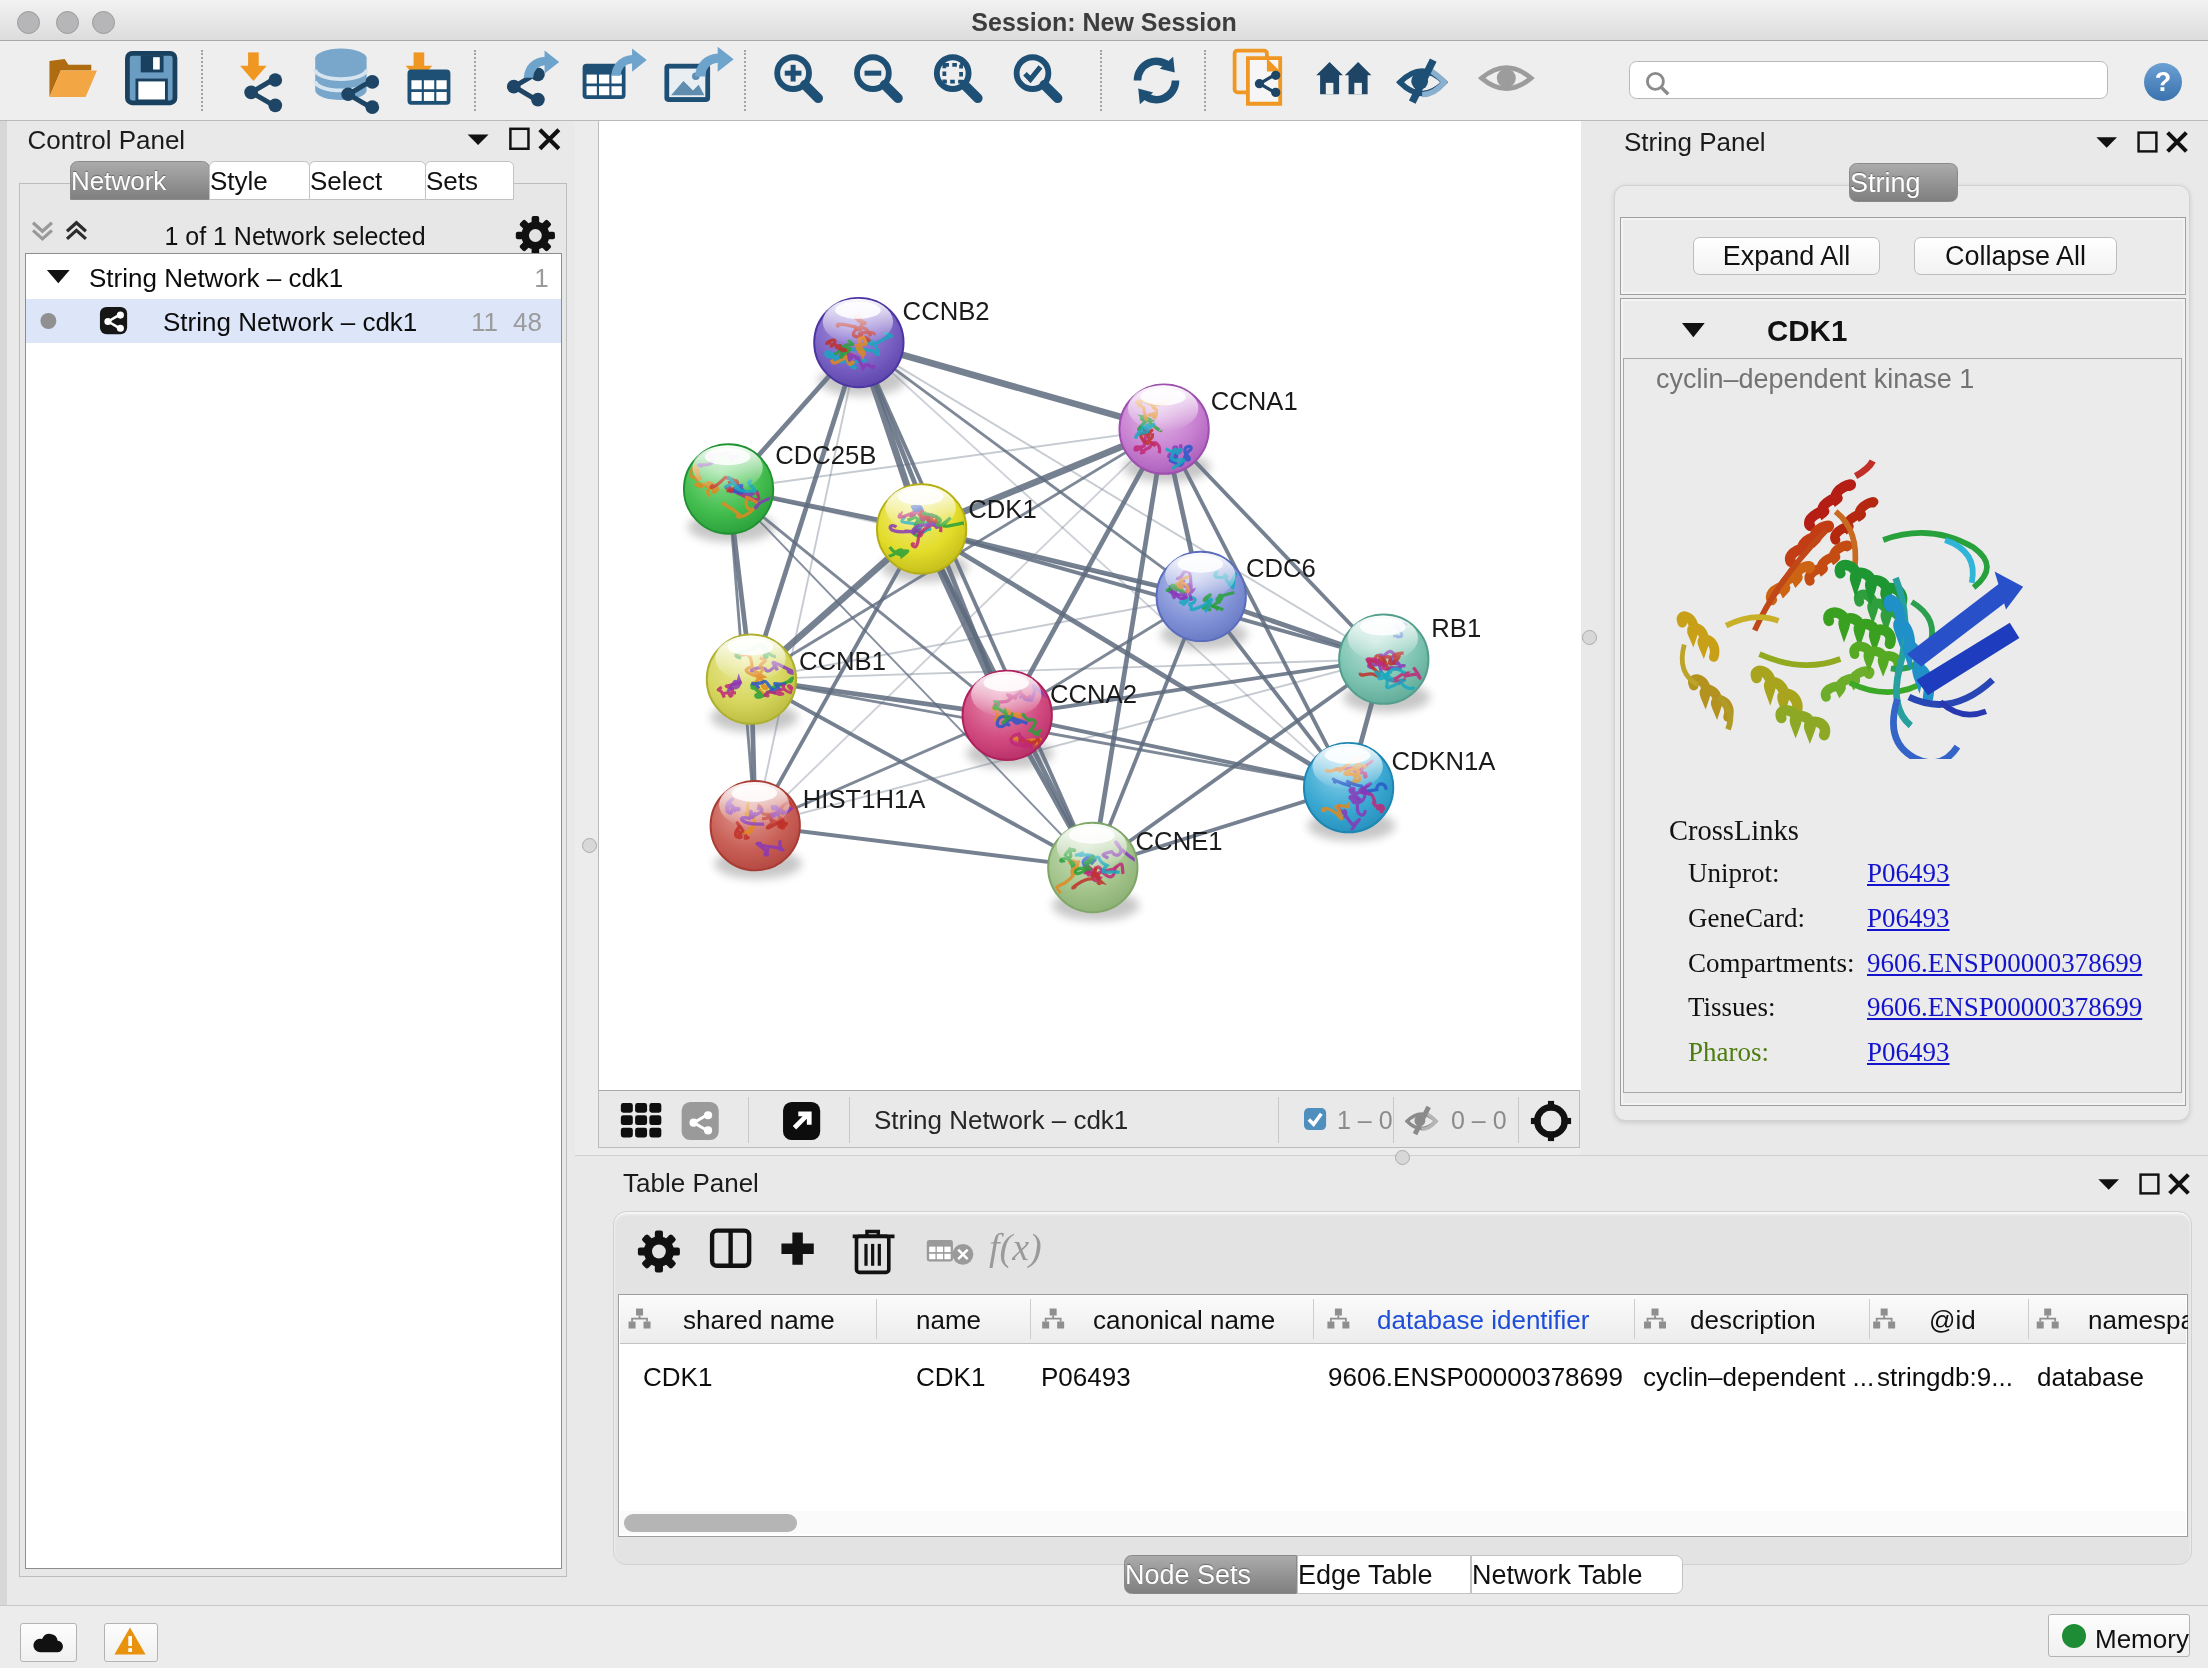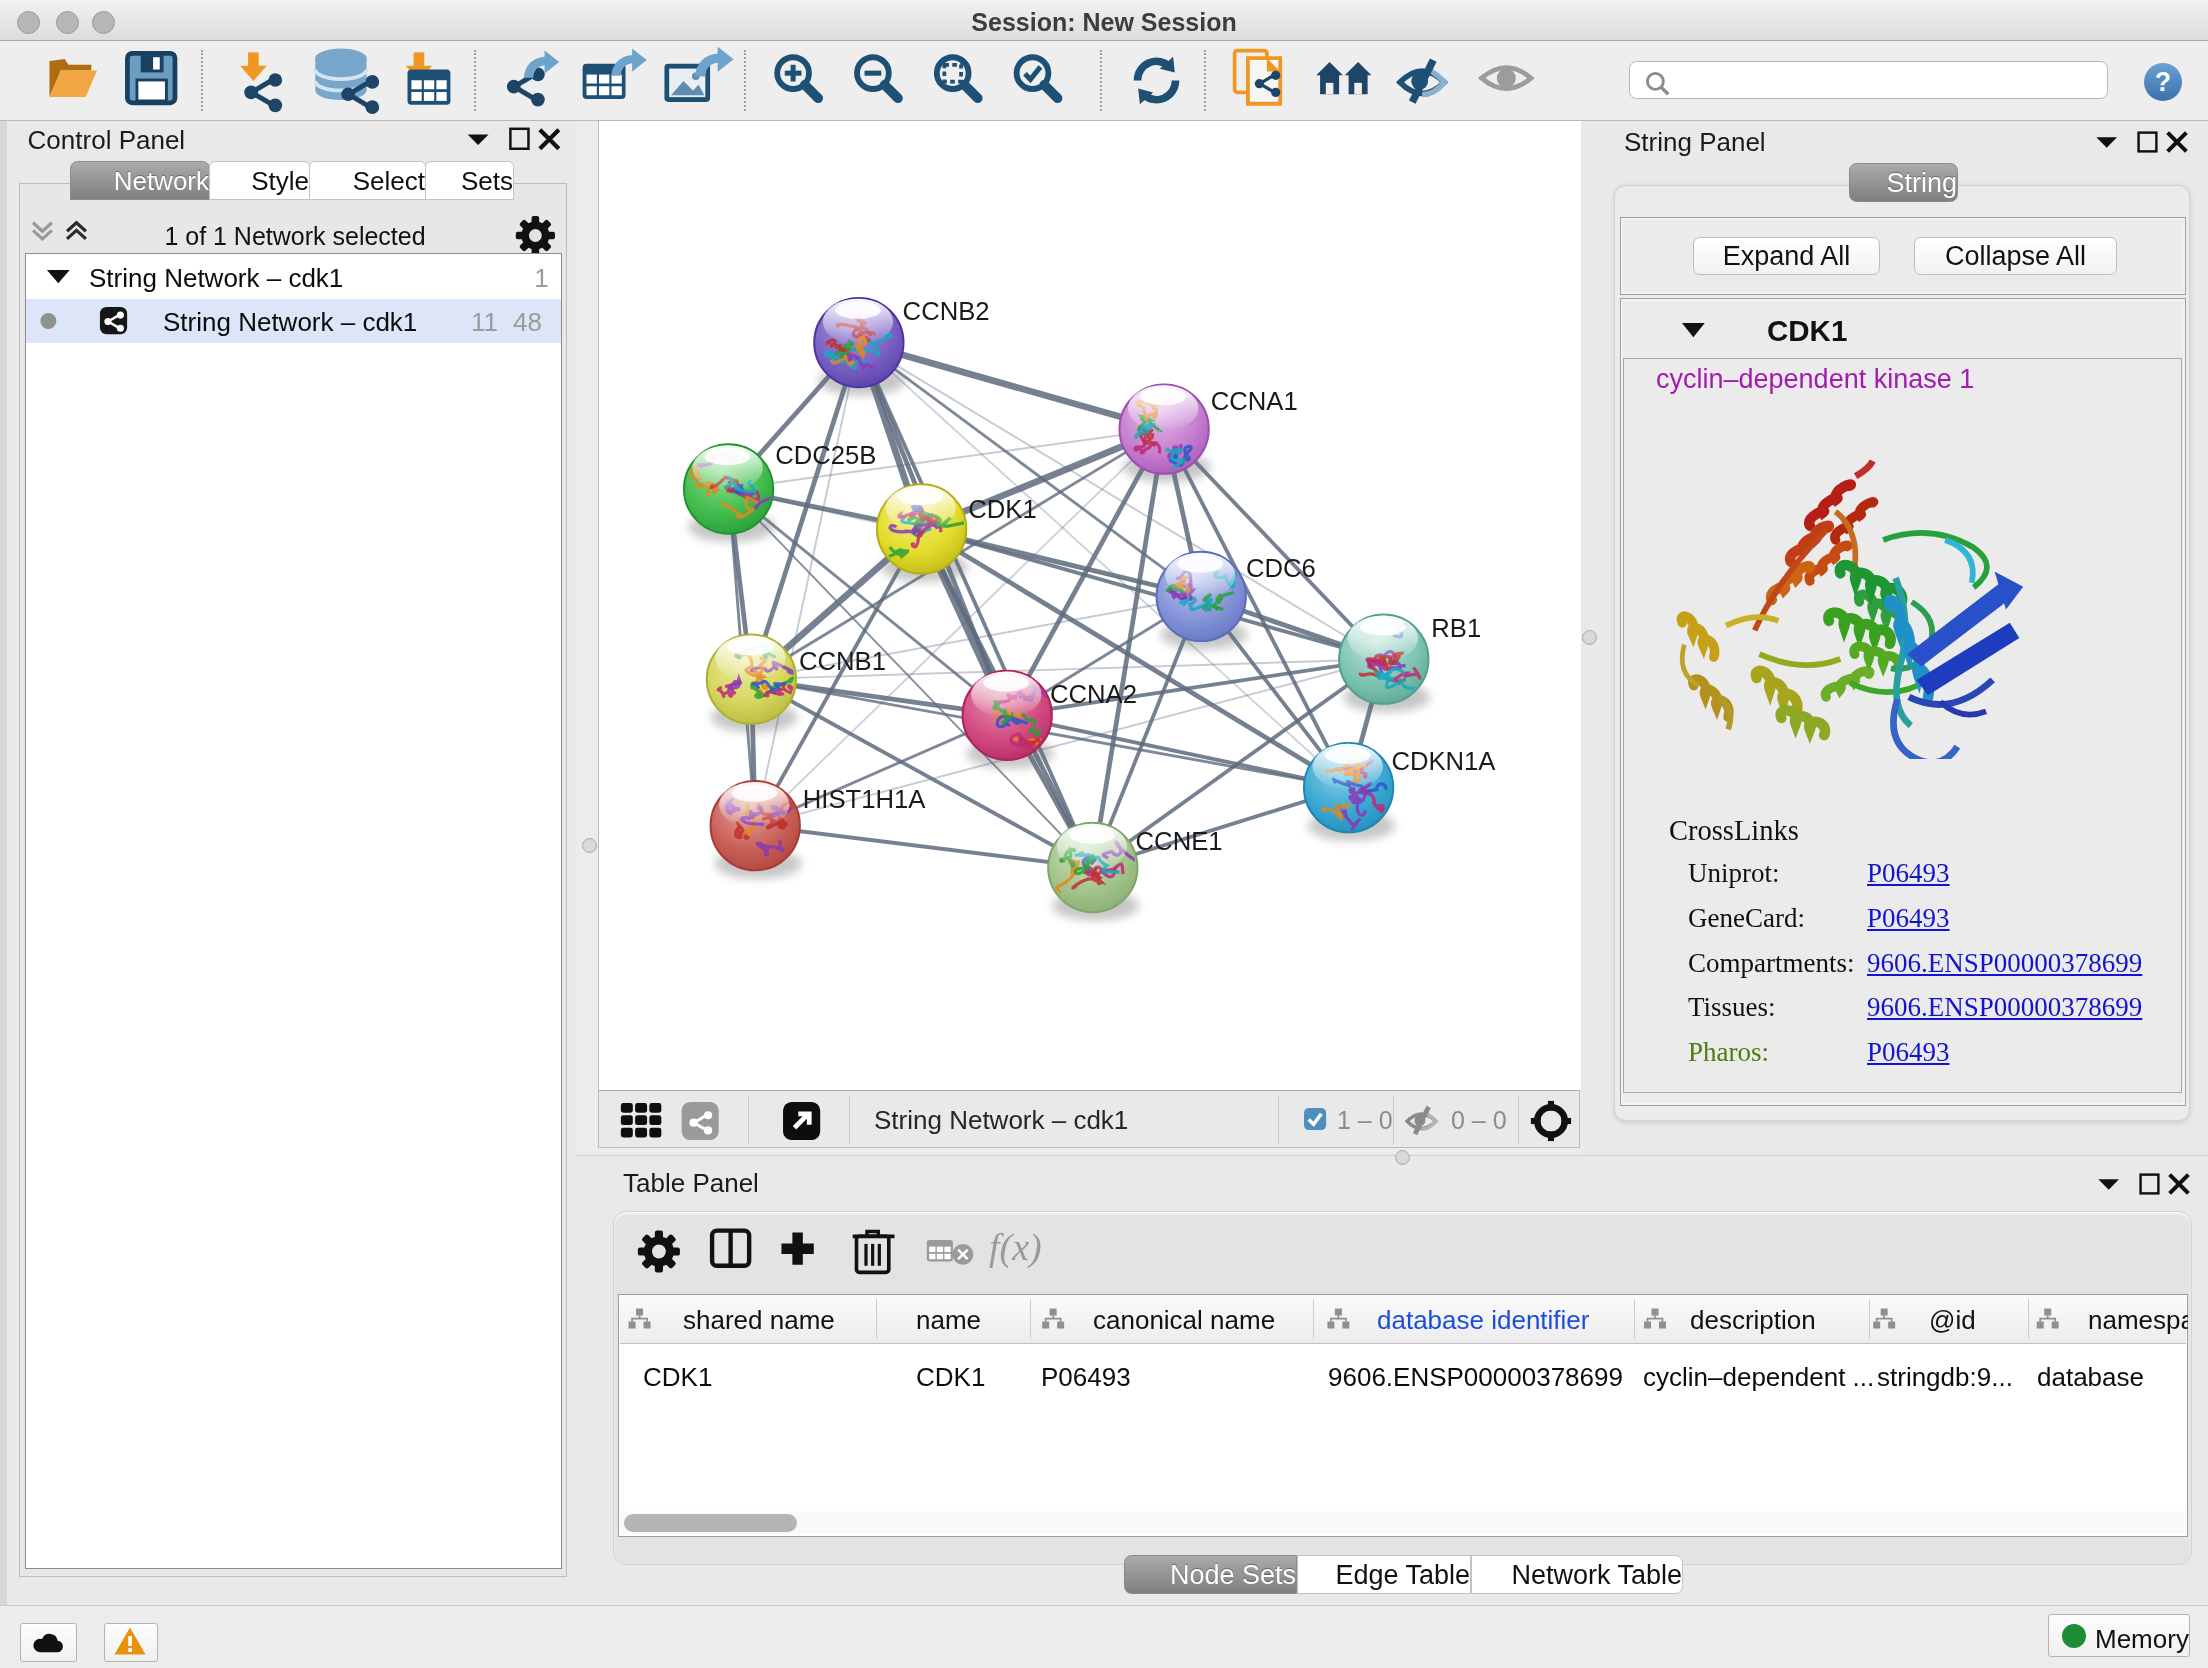--- a/index.html
+++ b/index.html
@@ -5,21 +5,21 @@
  font-family:"Liberation Sans", sans-serif;background:#ececec;}
 .abs{position:absolute;}
 .titlebar{left:0;top:0;width:2208px;height:40px;
  background:linear-gradient(#f2f2f2,#dcdcdc);border-bottom:1px solid #a9a9a9;}
 .tl{width:21px;height:21px;border-radius:50%;background:#b6b6b8;border:1px solid #9b9b9d;top:10.5px;}
 .title{top:7.6px;left:0;width:2208px;text-align:center;font-size:25px;font-weight:bold;color:#3d3d3d;}
 .toolbar{left:0;top:41px;width:2208px;height:79px;background:#eeeeee;border-bottom:1px solid #b9b9b9;}
 .tdiv{top:8.6px;width:0px;height:61px;border-left:2.9px dotted #a3a3a3;}
 .searchbox{left:1629px;top:20px;width:477px;height:36px;background:#fff;border:1.9px solid #b9b9b9;border-radius:7.6px;}
 .ptitle{font-size:26px;color:#1b1b1b;}
-.tab{position:absolute;font-size:26px;text-align:right;border:1px solid #c2c2c2;background:#fff;color:#111;}
+.tab{position:absolute;font-size:26px;text-align:left;border:1px solid #c2c2c2;background:#fff;color:#111;}
 .tabsel{background:linear-gradient(#ababab,#7f7f7f);color:#fff;border:1px solid #8a8a8a;text-shadow:0 -1px 1px rgba(0,0,0,.35);}
 .netview{left:598px;top:121px;width:982px;height:969px;background:#ffffff;border-left:1px solid #bcbcbc;border-right:1px solid #bcbcbc;}
 .nettb{left:598px;top:1090px;width:982px;height:58px;background:#e9e9e9;border-left:1px solid #bcbcbc;border-right:1px solid #bcbcbc;border-top:1px solid #ababab;border-bottom:1px solid #bdbdbd;box-sizing:border-box;}
 .ntdiv{top:5.7px;width:0px;height:46px;border-left:1.9px solid #c9c9c9;}
 .spdot{width:13.3px;height:13.3px;border-radius:50%;background:#d8d8d8;border:1px solid #ababab;z-index:30;}
 .rpanel{left:1581px;top:121px;width:628px;height:1034px;background:#e9e9e9;}
 .gbox{position:absolute;border:1px solid #9f9f9f;box-shadow:inset 0 0 0 1.9px #f3f3f3;}
 .btn{position:absolute;background:linear-gradient(#ffffff,#f2f2f2);border:1px solid #bdbdbd;border-radius:6.7px;font-size:27px;color:#111;text-align:center;}
 .serif{font-family:"Liberation Serif", serif;}
 .link{color:#1414cc;text-decoration:underline;}
@@ -645,21 +645,21 @@
 <div class="abs tab tabsel" style="left:268px;top:42px;width:107px;height:37px;line-height:38px;border-radius:7.6px;font-size:27px;">String</div>
 <div class="abs gbox" style="left:39px;top:96px;width:564px;height:76px;"></div>
 <div class="abs btn" style="left:112px;top:116px;width:185px;height:36px;line-height:36px;">Expand All</div>
 <div class="abs btn" style="left:333px;top:116px;width:201px;height:36px;line-height:36px;">Collapse All</div>
 <div class="abs gbox" style="left:39px;top:177px;width:564px;height:806px;"></div>
 <svg class="abs" style="left:100px;top:201px;" width="28.5" height="19" viewBox="0 0 30 20">
       <polygon points="1,1 25,1 13,16" fill="#111"></polygon>
     </svg>
 <div class="abs" style="left:186px;top:193px;font-size:29.5px;font-weight:bold;color:#111;">CDK1</div>
 <div class="abs" style="left:42px;top:237px;width:557px;height:733px;border:1px solid #a8a8a8;"></div>
-<div class="abs" style="left:75px;top:243px;font-size:27px;color:#a21caf;">cyclin–dependent kinase 1</div>
+<div class="abs" style="left:75px;top:243px;font-size:27px;color:#737373;">cyclin–dependent kinase 1</div>
 <svg class="abs" style="left:88px;top:338px;" width="357" height="300" viewBox="0 0 375 315">
 <path d="M196,18 q14,-8 18,-16" fill="none" stroke="#c03028" stroke-width="7"></path>
 <path d="M175,85 c -5.4,-9.4 19,-17.2 13,-13 c -5.4,-9.4 19,-17.2 13,-13 c -5.4,-9.4 19,-17.2 13,-13" fill="none" stroke="#b42810" stroke-width="10" stroke-linecap="round"></path>
 <path d="M148,128 c -5.4,-9.6 19,-16.8 13,-12 c -5.4,-9.6 19,-16.8 13,-12 c -5.4,-9.6 19,-16.8 13,-12" fill="none" stroke="#c44c12" stroke-width="10" stroke-linecap="round"></path>
 <path d="M200,150 c -5.2,-13.8 20,-8.4 14,9 c -5.2,-13.8 20,-8.4 14,9 c -5.2,-13.8 20,-8.4 14,9" fill="none" stroke="#2f9e3c" stroke-width="10" stroke-linecap="round"></path>
 <path d="M148,70 c -5.2,-10.2 20,-18.6 14,-14 c -5.2,-10.2 20,-18.6 14,-14 c -5.2,-10.2 20,-18.6 14,-14" fill="none" stroke="#b41e14" stroke-width="11" stroke-linecap="round"></path>
 <path d="M128,108 c -5.4,-10.6 19,-17.8 13,-12 c -5.4,-10.6 19,-17.8 13,-12 c -5.4,-10.6 19,-17.8 13,-12" fill="none" stroke="#c23c14" stroke-width="11" stroke-linecap="round"></path>
 <path d="M108,148 c -5.4,-10.8 19,-17.4 13,-11 c -5.4,-10.8 19,-17.4 13,-11 c -5.4,-10.8 19,-17.4 13,-11" fill="none" stroke="#cc6414" stroke-width="11" stroke-linecap="round"></path>
 <path d="M175,55 q25,20 20,60" fill="none" stroke="#c86a20" stroke-width="6"></path>
 <path d="M90,180 q25,-55 75,-105" fill="none" stroke="#c04818" stroke-width="6"></path>

